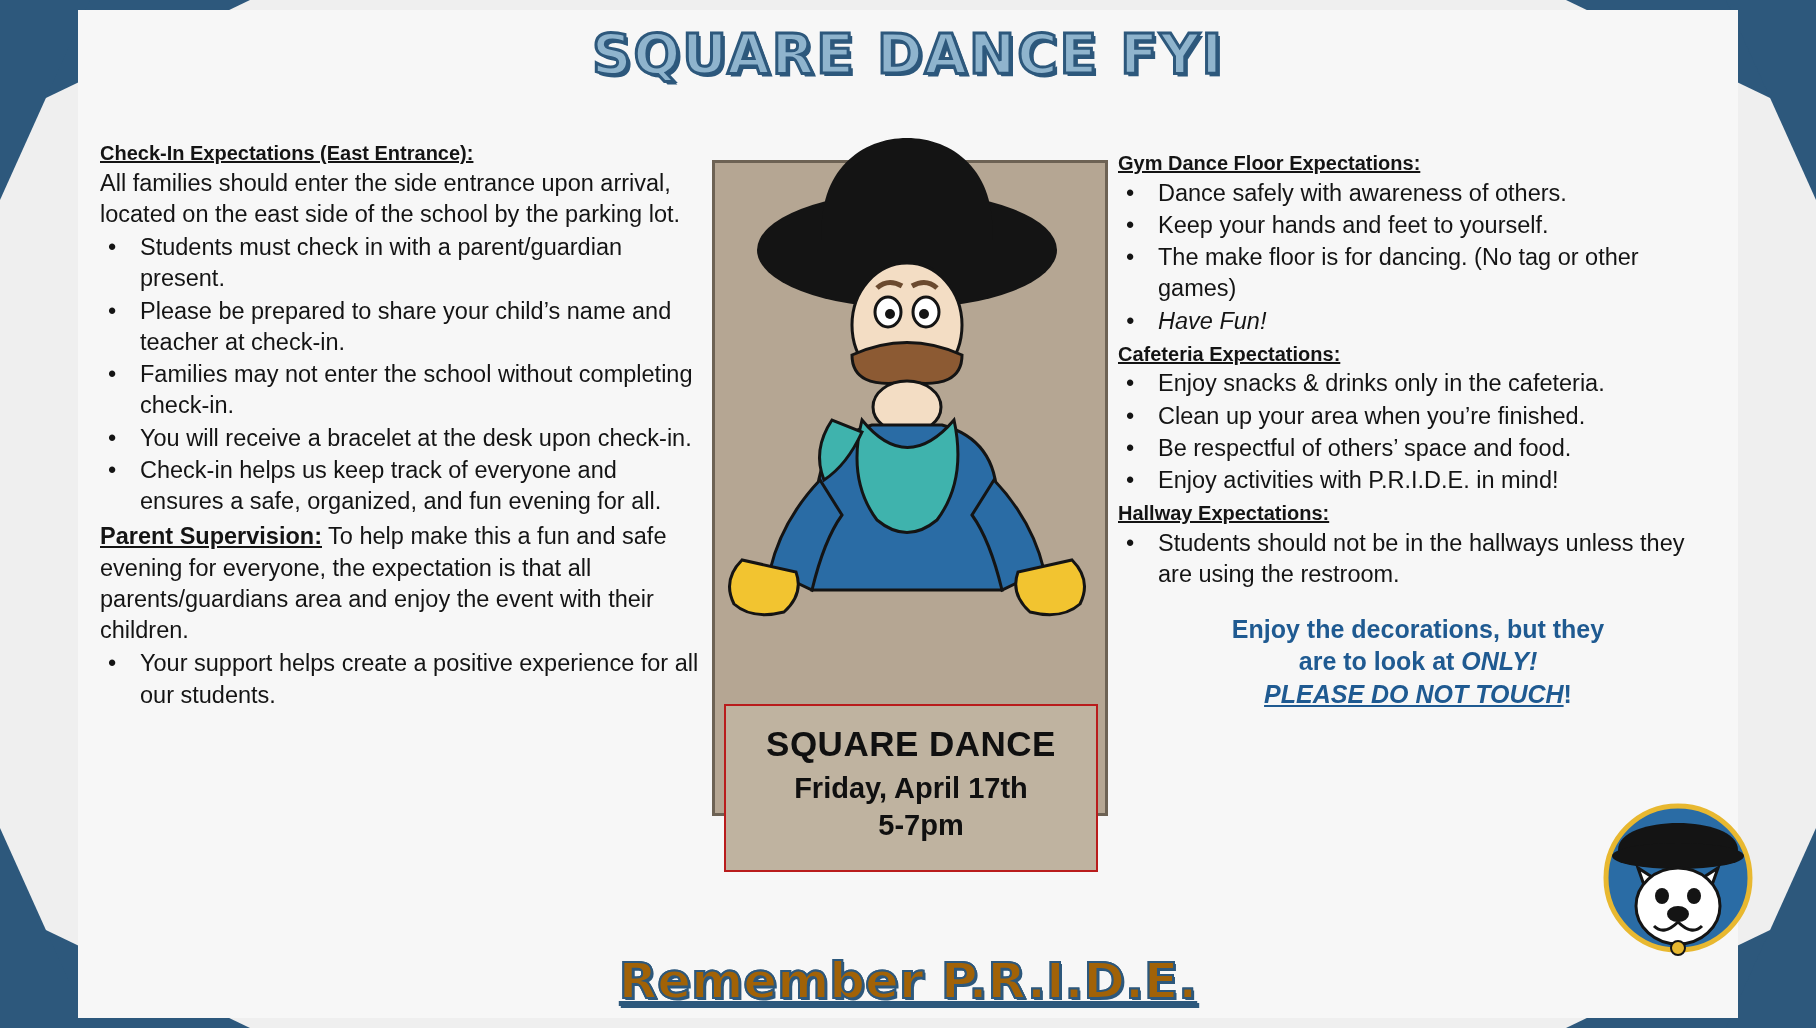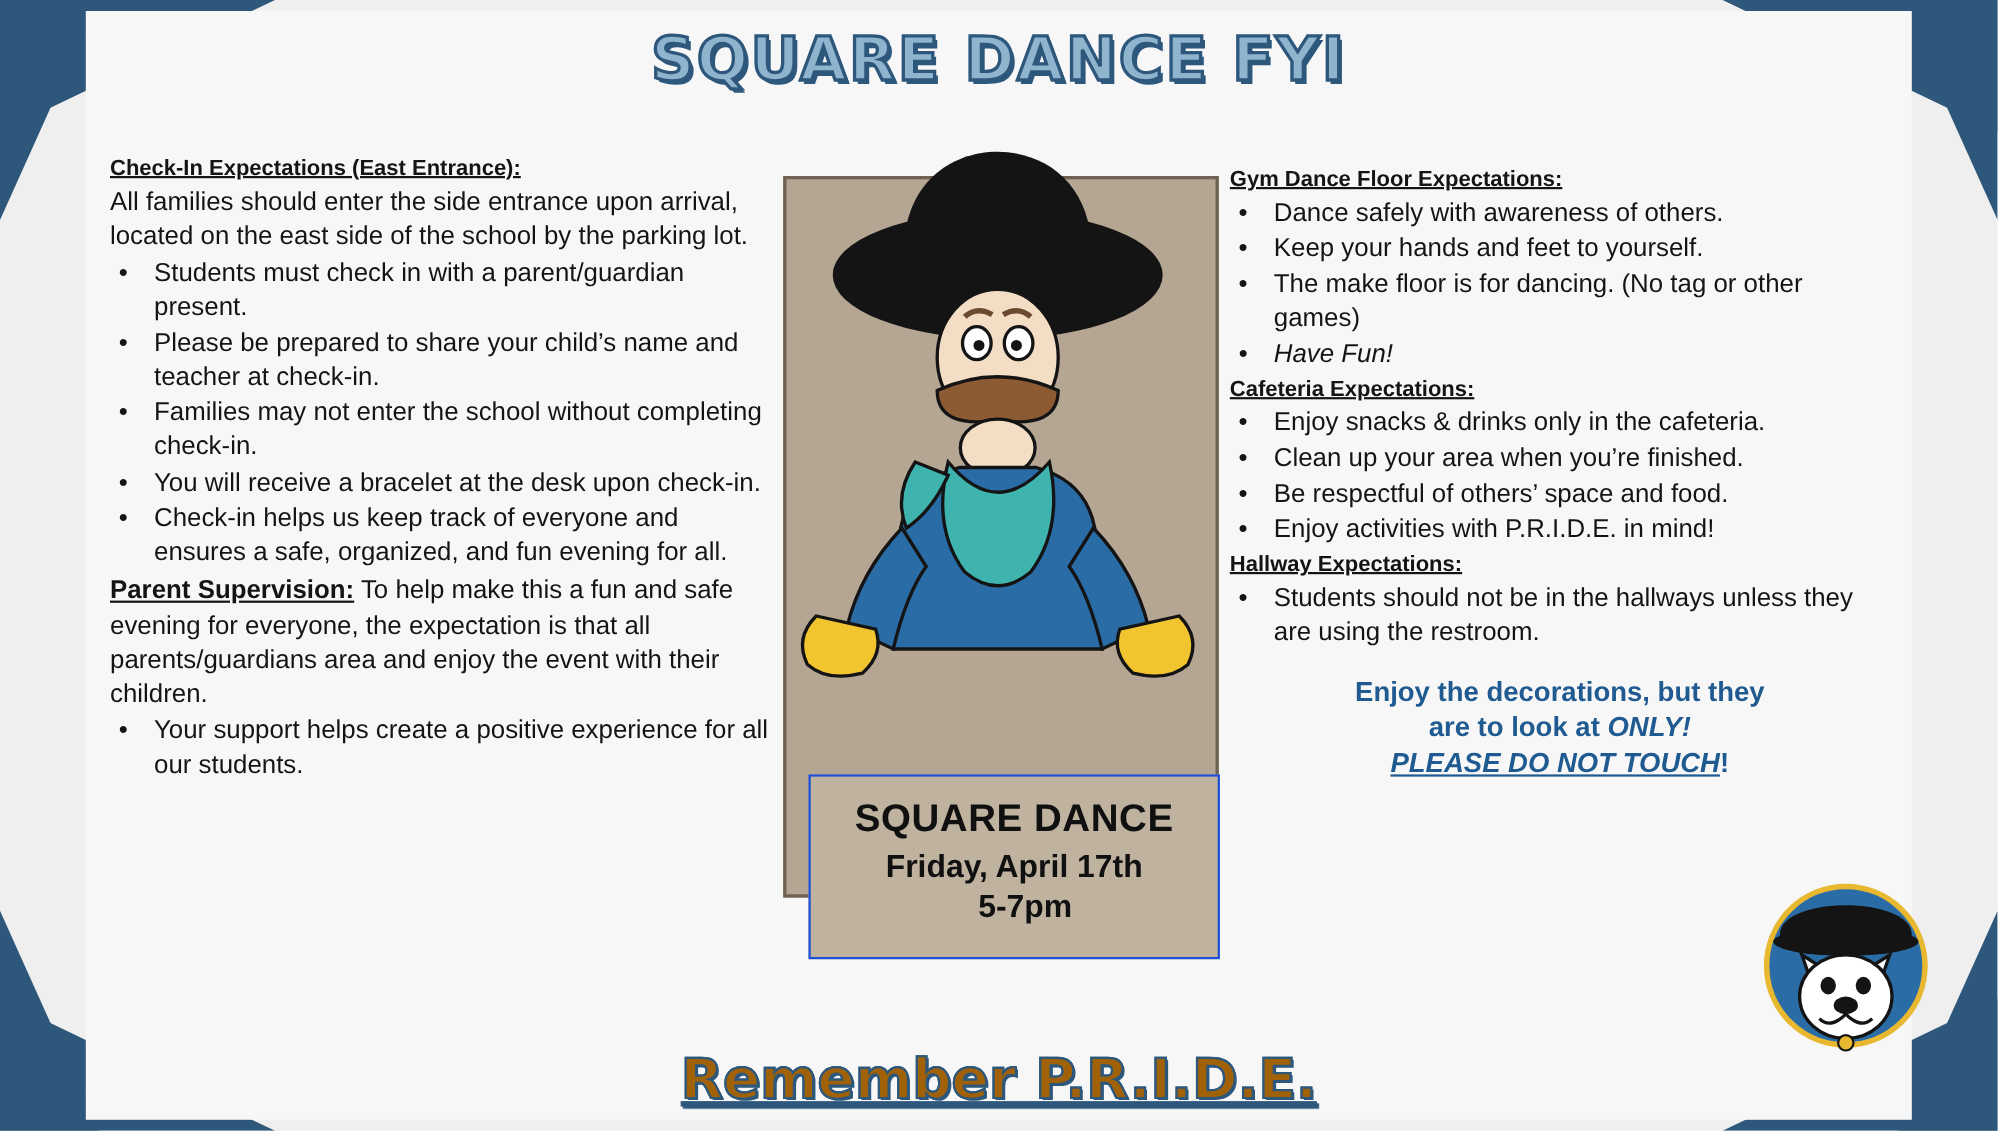--- a/index.html
+++ b/index.html
@@ -203,26 +203,26 @@
     position: absolute;
     left: 0;
     top: 40px;
     width: 390px;
     height: 650px;
     background: #b5a693;
     border: 3px solid #6d6254;
   }
   .art-caption {
     position: absolute;
-    left: 23px;
+    left: 12px;
     bottom: 8px;
     width: 374px;
     height: 168px;
     background: #bfb3a0;
-    border: 2px solid #1d4ed8;
+    border: 2px solid #b91c1c;
     text-align: center;
     color: #101010;
     padding-top: 10px;
     box-sizing: border-box;
   }
   .cap1 {
     font-weight: bold;
     font-size: 35px;
     letter-spacing: 0.5px;
     display: block;

